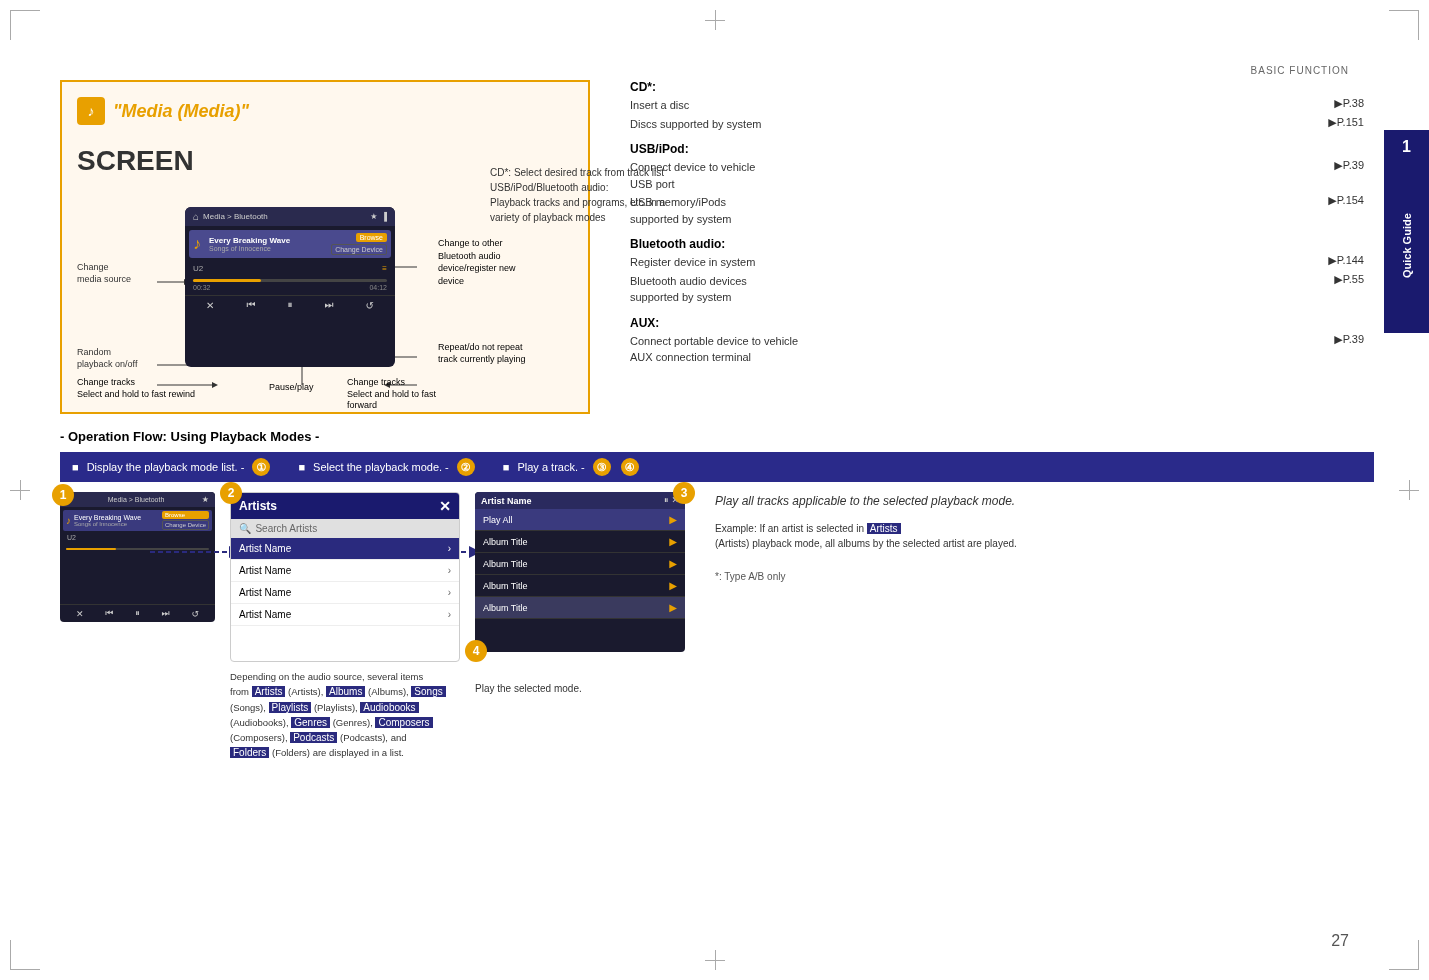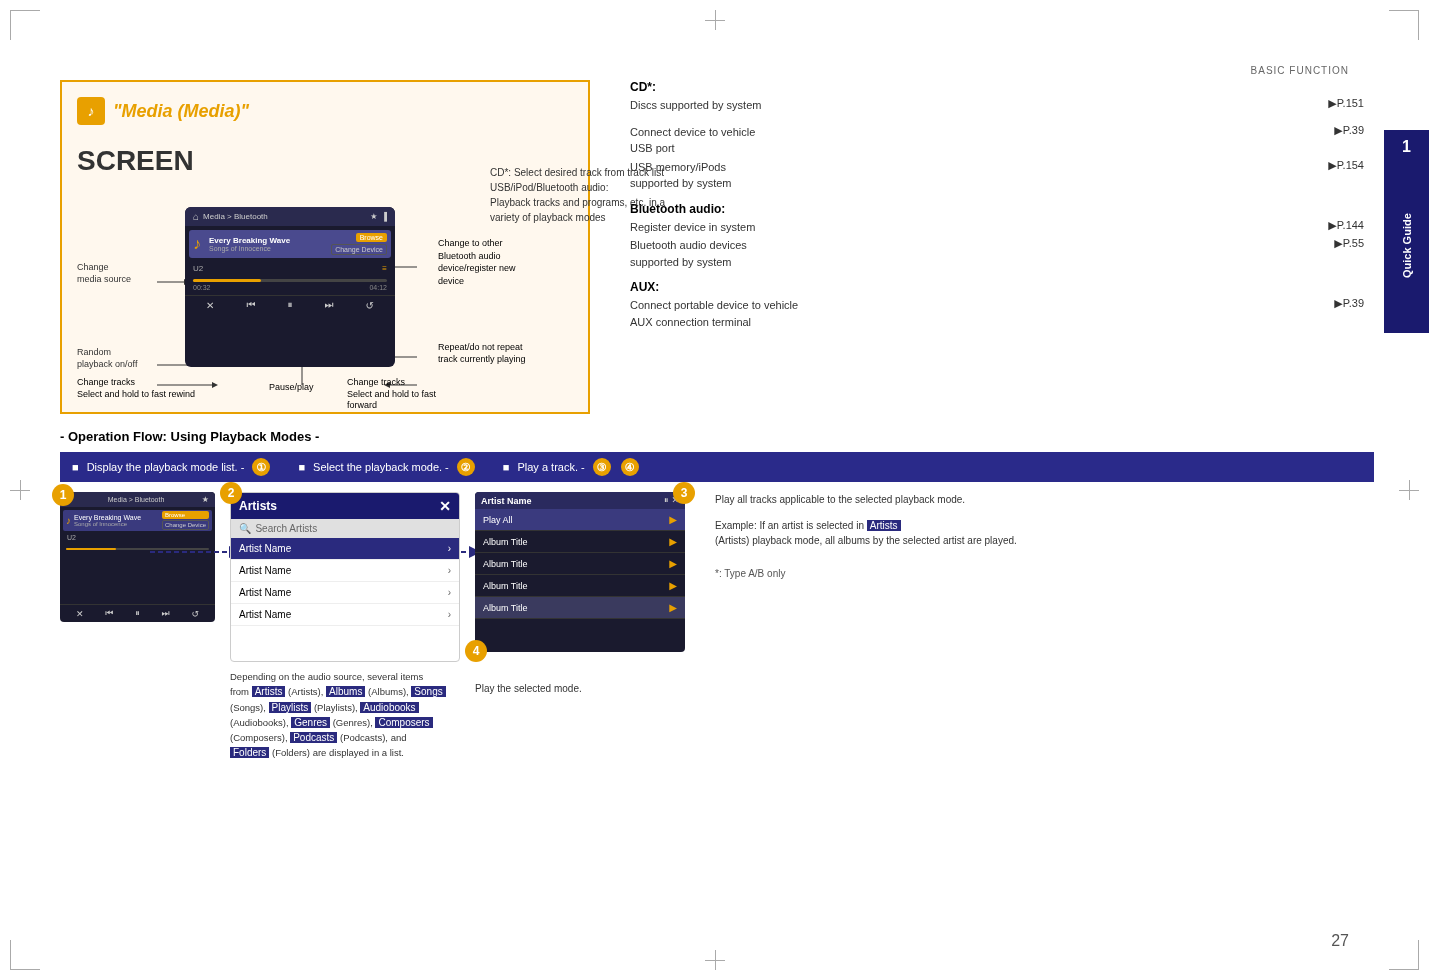--- a/index.html
+++ b/index.html
@@ -535,23 +535,24 @@
 
     .an-list-item.play-all {
       background: #3a3a7e;
     }
 
     .panel-4 {
       flex: 1;
     }
 
     .panel-4-text {
-      font-size: 10px;
+      font-size: 12px;
       line-height: 1.6;
       color: #333;
+      font-style: italic;
     }
 
     .footnote {
       font-size: 10px;
       color: #555;
       margin-top: 8px;
     }
 
     
     .page-number {
@@ -732,26 +733,31 @@
       <div>CD*: Select desired track from track list</div>
       <div>USB/iPod/Bluetooth audio:</div>
       <div>Playback tracks and programs, etc. in a variety of playback modes</div>
     </div>
 
     <div class="right-info" style="padding-left:20px;">
 
       <div class="media-type-section">
         <div class="media-type-label">CD*:</div>
         <div class="media-type-row">
+          <span class="media-type-items">Insert a disc</span>
+          <span class="page-ref">▶P.38</span>
+        </div>
+        <div class="media-type-row">
           <span class="media-type-items">Discs supported by system</span>
           <span class="page-ref">▶P.151</span>
         </div>
       </div>
 
       <div class="media-type-section">
+        <div class="media-type-label">USB/iPod:</div>
         <div class="media-type-row">
           <span class="media-type-items">Connect device to vehicle<br>USB port</span>
           <span class="page-ref">▶P.39</span>
         </div>
         <div class="media-type-row">
           <span class="media-type-items">USB memory/iPods<br>supported by system</span>
           <span class="page-ref">▶P.154</span>
         </div>
       </div>
 

